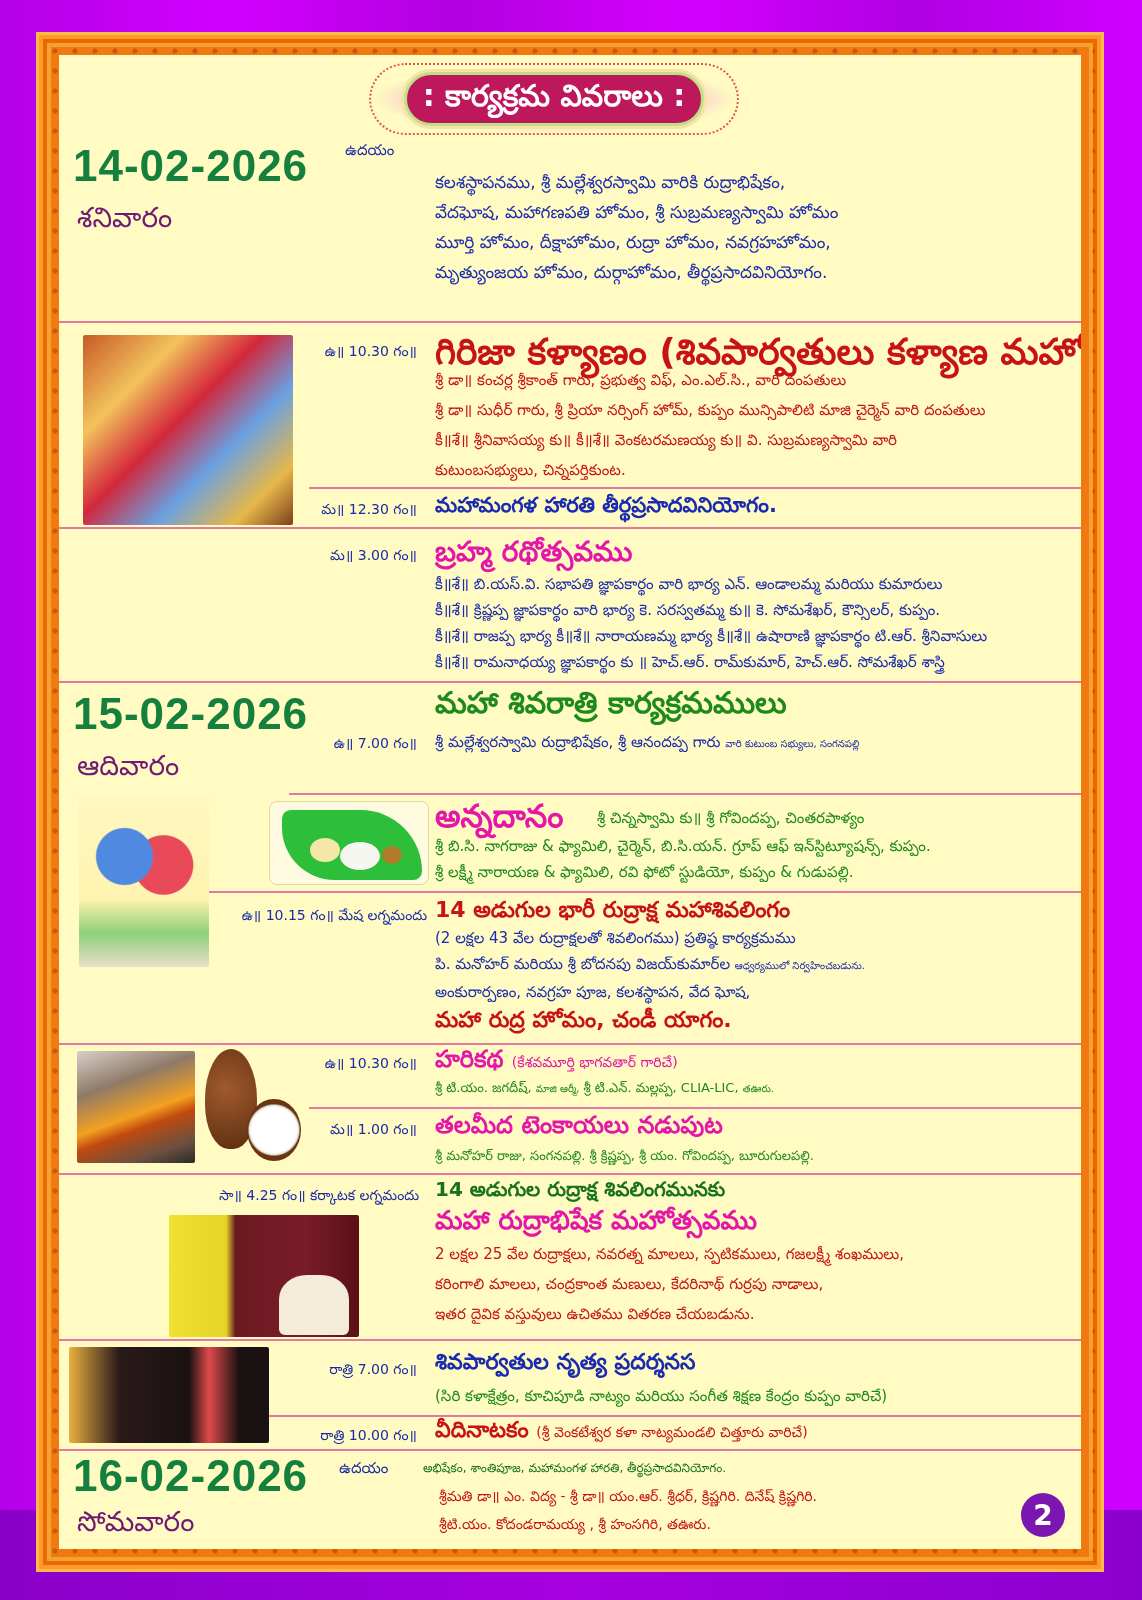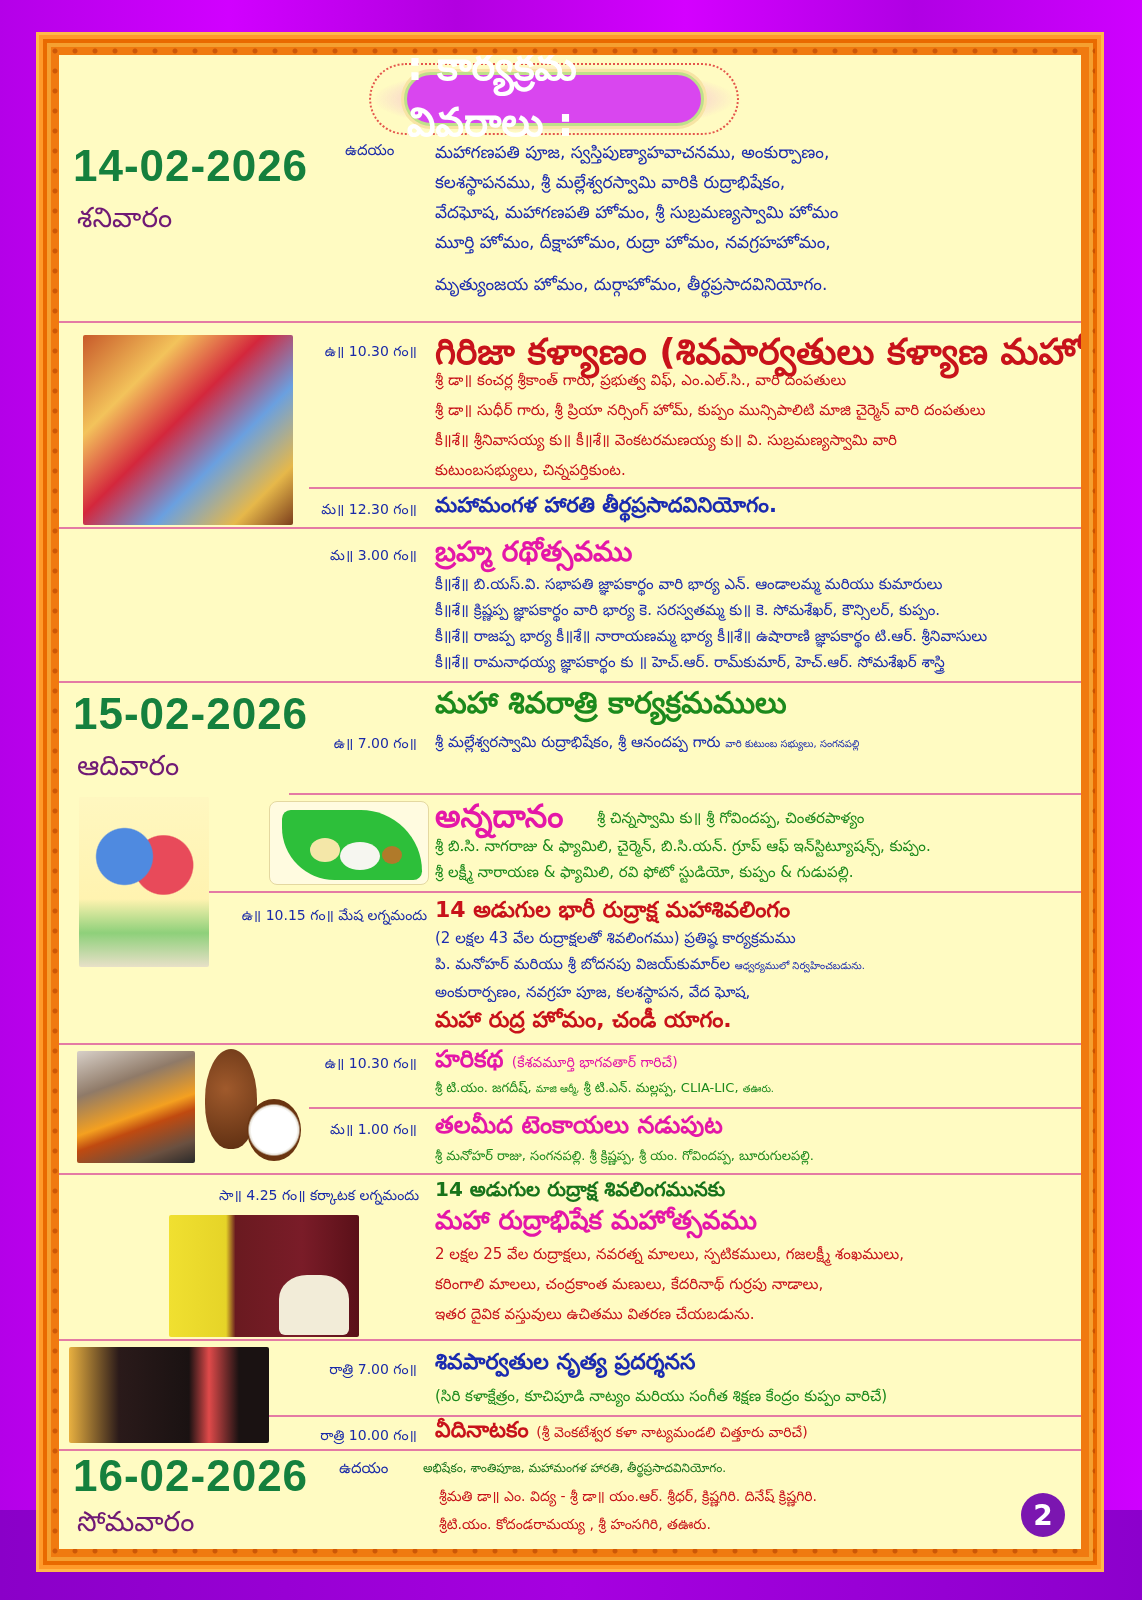--- a/index.html
+++ b/index.html
@@ -35,23 +35,23 @@
     position: absolute; left: 310px; top: 8px; width: 370px; height: 72px;
     display: flex; align-items: center; justify-content: center;
   }
   .banner-deco {
     position: absolute; inset: 0; border-radius: 40px;
     background: radial-gradient(ellipse at center, #fbe3c8 60%, transparent 70%);
     border: 2px dotted #e4564c;
   }
   .banner {
     position: relative; width: 300px; height: 54px; border-radius: 28px;
-    background: #d946ef; border: 3px solid #bfe08a;
+    background: #be185d; border: 3px solid #bfe08a;
     box-shadow: 0 0 0 3px #f7e4a4;
-    color: #ffffff; font-weight: bold; font-size: 40px;
+    color: #ffffff; font-weight: bold; font-size: 30px;
     display: flex; align-items: center; justify-content: center;
     font-family: "DejaVu Sans", sans-serif;
   }
 
   .divider { position: absolute; height: 2px; background: #e47aa4; }
 
   .date { position: absolute; color: #15803d; font-weight: bold; font-size: 44px; font-family: "Liberation Sans", sans-serif; letter-spacing: 1px; }
   .day { position: absolute; color: #701a75; font-weight: normal; font-size: 28px; }
 
   .time { position: absolute; color: #1a2aa8; font-size: 14px; text-align: right; white-space: nowrap; }
@@ -97,25 +97,24 @@
   <div class="paper">
 
     <div class="banner-wrap">
       <div class="banner-deco"></div>
       <div class="banner">: కార్యక్రమ వివరాలు :</div>
     </div>
 
     <div class="date" style="left:14px; top:86px;">14-02-2026</div>
     <div class="day" style="left:18px; top:146px;">శనివారం</div>
     <div class="time" style="left:286px; top:86px; font-size:15px;">ఉదయం</div>
-    <div class="line blue" style="left:376px; top:82px;">మహాగణపతి పూజ, స్వస్తిపుణ్యాహవాచనము, అంకుర్పాణం,</div>
     <div class="line blue" style="left:376px; top:112px;">కలశస్థాపనము, శ్రీ మల్లేశ్వరస్వామి వారికి రుద్రాభిషేకం,</div>
     <div class="line blue" style="left:376px; top:142px;">వేదఘోష, మహాగణపతి హోమం, శ్రీ సుబ్రమణ్యస్వామి హోమం</div>
     <div class="line blue" style="left:376px; top:172px;">మూర్తి హోమం, దీక్షాహోమం, రుద్రా హోమం, నవగ్రహహోమం,</div>
-    <div class="line blue" style="left:376px; top:214px;">మృత్యుంజయ హోమం, దుర్గాహోమం, తీర్థప్రసాదవినియోగం.</div>
+    <div class="line blue" style="left:376px; top:202px;">మృత్యుంజయ హోమం, దుర్గాహోమం, తీర్థప్రసాదవినియోగం.</div>
     <div class="divider" style="left:0; right:0; top:266px;"></div>
 
     <div class="img img-wedding" style="left:24px; top:280px; width:210px; height:190px;"></div>
     <div class="time" style="left:250px; top:288px; width:108px;">ఉ॥ 10.30 గం॥</div>
     <div class="title red" style="left:376px; top:276px; font-size:36px;">గిరిజా కళ్యాణం (శివపార్వతులు కళ్యాణ మహోత్సవం)</div>
     <div class="line red sm" style="left:376px; top:310px;">శ్రీ డా॥ కంచర్ల శ్రీకాంత్ గారు, ప్రభుత్వ విఫ్, ఎం.ఎల్.సి., వారి దంపతులు</div>
     <div class="line red sm" style="left:376px; top:340px;">శ్రీ డా॥ సుధీర్ గారు, శ్రీ ప్రియా నర్సింగ్ హోమ్, కుప్పం మున్సిపాలిటి మాజి చైర్మెన్ వారి దంపతులు</div>
     <div class="line red sm" style="left:376px; top:370px;">కీ॥శే॥ శ్రీనివాసయ్య కు॥ కీ॥శే॥ వెంకటరమణయ్య కు॥ వి. సుబ్రమణ్యస్వామి వారి</div>
     <div class="line red sm" style="left:376px; top:400px;">కుటుంబసభ్యులు, చిన్నపర్తికుంట.</div>
     <div class="divider" style="left:250px; right:0; top:432px;"></div>

